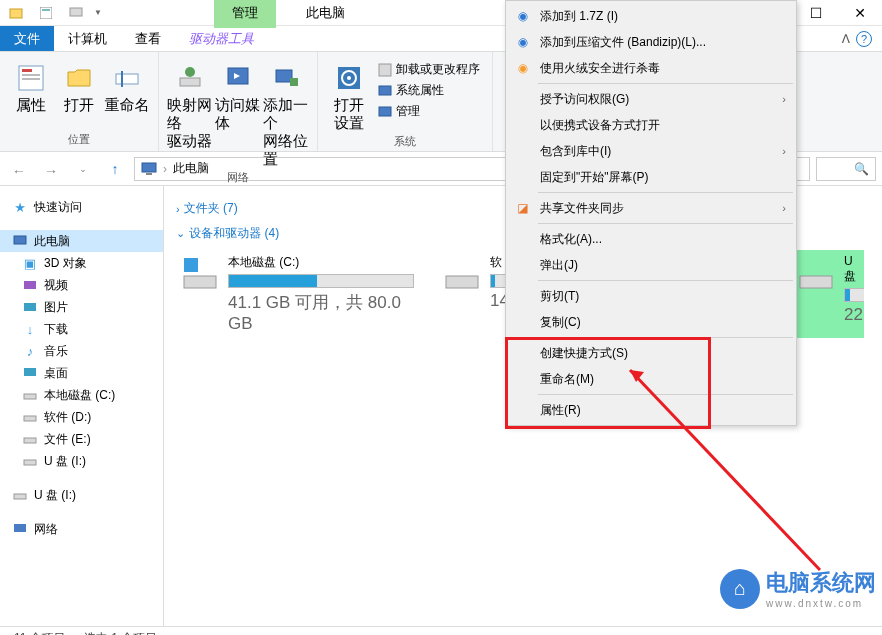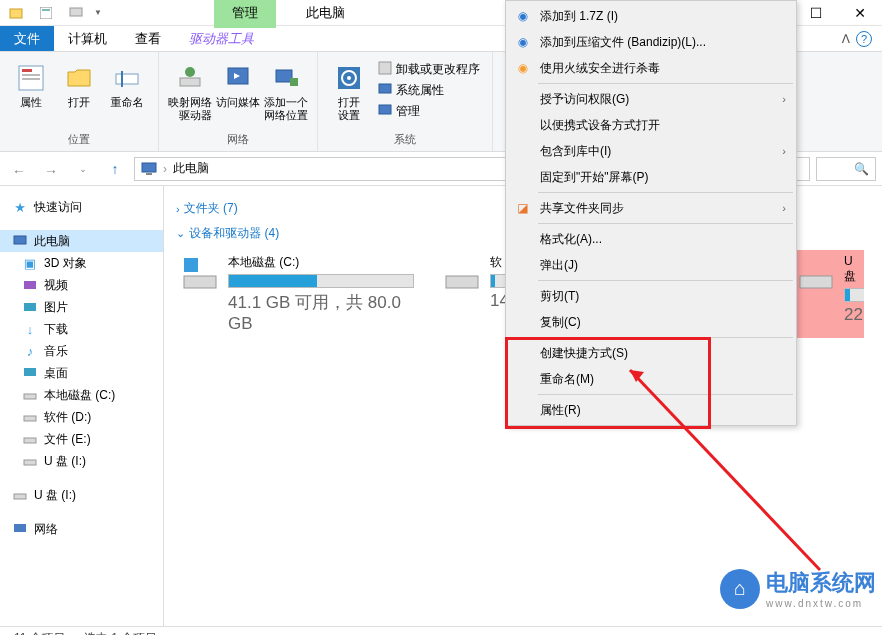--- a/index.html
+++ b/index.html
@@ -22,23 +22,23 @@
 .tab-drive { color: #8b5cf6; font-style: italic; }
 .ribbon-right { margin-left: auto; display: flex; align-items: center; padding: 0 10px; gap: 6px; }
 
 
 .ribbon { height: 100px; background: #f5f6f7; border-bottom: 1px solid #ddd; display: flex; position: relative; }
 .ribbon-group { display: flex; flex-direction: column; align-items: center; padding: 4px 8px; border-right: 1px solid #e3e3e3; }
 .ribbon-group-items { display: flex; gap: 2px; flex: 1; align-items: flex-start; }
 .ribbon-group-title { font-size: 11px; color: #555; padding-top: 2px; }
 .big-btn { width: 46px; display: flex; flex-direction: column; align-items: center; gap: 2px; padding-top: 6px; }
 .big-btn .icon { width: 32px; height: 32px; display: flex; align-items: center; justify-content: center; }
-.big-btn .lbl { font-size: 11px; text-align: right; line-height: 1.2; }
+.big-btn .lbl { font-size: 15px; text-align: left; line-height: 1.2; }
 .small-btns { display: flex; flex-direction: column; gap: 2px; padding-top: 4px; }
-.small-btn { display: flex; gap: 4px; font-size: 11px; padding: 1px 4px; }
+.small-btn { display: flex; align-items: center; gap: 4px; font-size: 11px; padding: 1px 4px; }
 
 
 .addrbar { height: 34px; display: flex; align-items: center; padding: 0 6px; gap: 6px; border-bottom: 1px solid #ddd; }
 .nav-btn { width: 26px; height: 26px; display: flex; align-items: center; justify-content: center; color: #888; font-size: 14px; }
 .nav-btn.enabled { color: #1979ca; }
 .addr-box { flex: 1; height: 24px; border: 1px solid #ccc; display: flex; align-items: center; padding: 0 6px; gap: 6px; }
 .search-box { width: 60px; height: 24px; border: 1px solid #ccc; display: flex; align-items: center; justify-content: flex-end; padding: 0 6px; color: #999; }
 
 
 .body { display: flex; height: 440px; }
@@ -47,21 +47,21 @@
 .nav-item.active { background: #cce8ff; }
 .nav-item.top { padding-left: 12px; }
 .nav-spacer { height: 12px; }
 .nav-icon { width: 16px; height: 16px; display: flex; align-items: center; justify-content: center; font-size: 13px; }
 
 .content { flex: 1; padding: 10px 12px; position: relative; }
 .group-hdr { color: #1979ca; font-size: 13px; display: flex; align-items: center; gap: 4px; margin: 4px 0 8px; }
 .chev { font-size: 11px; }
 .drives { display: flex; flex-wrap: wrap; gap: 8px 20px; }
 .drive { width: 242px; display: flex; gap: 8px; padding: 4px; }
-.drive.selected { background: #fca5a5; }
+.drive.selected { background: #86efac; }
 .drive-icon { width: 40px; height: 40px; display: flex; align-items: center; justify-content: center; }
 .drive-info { flex: 1; }
 .drive-name { font-size: 12px; margin-bottom: 3px; }
 .drive-bar { height: 14px; background: #e5e5e5; border: 1px solid #bbb; position: relative; }
 .drive-fill { height: 100%; background: #26a0da; }
 .drive-free { font-size: 17px; color: #666; margin-top: 3px; }
 
 
 .ctx { position: absolute; top: 0; left: 505px; width: 292px; background: #f0f0f0; border: 1px solid #ccc; box-shadow: 2px 2px 6px rgba(0,0,0,0.2); z-index: 100; padding: 2px; }
 .ctx-item { display: flex; align-items: center; height: 26px; padding: 0 24px 0 32px; position: relative; font-size: 12px; }

